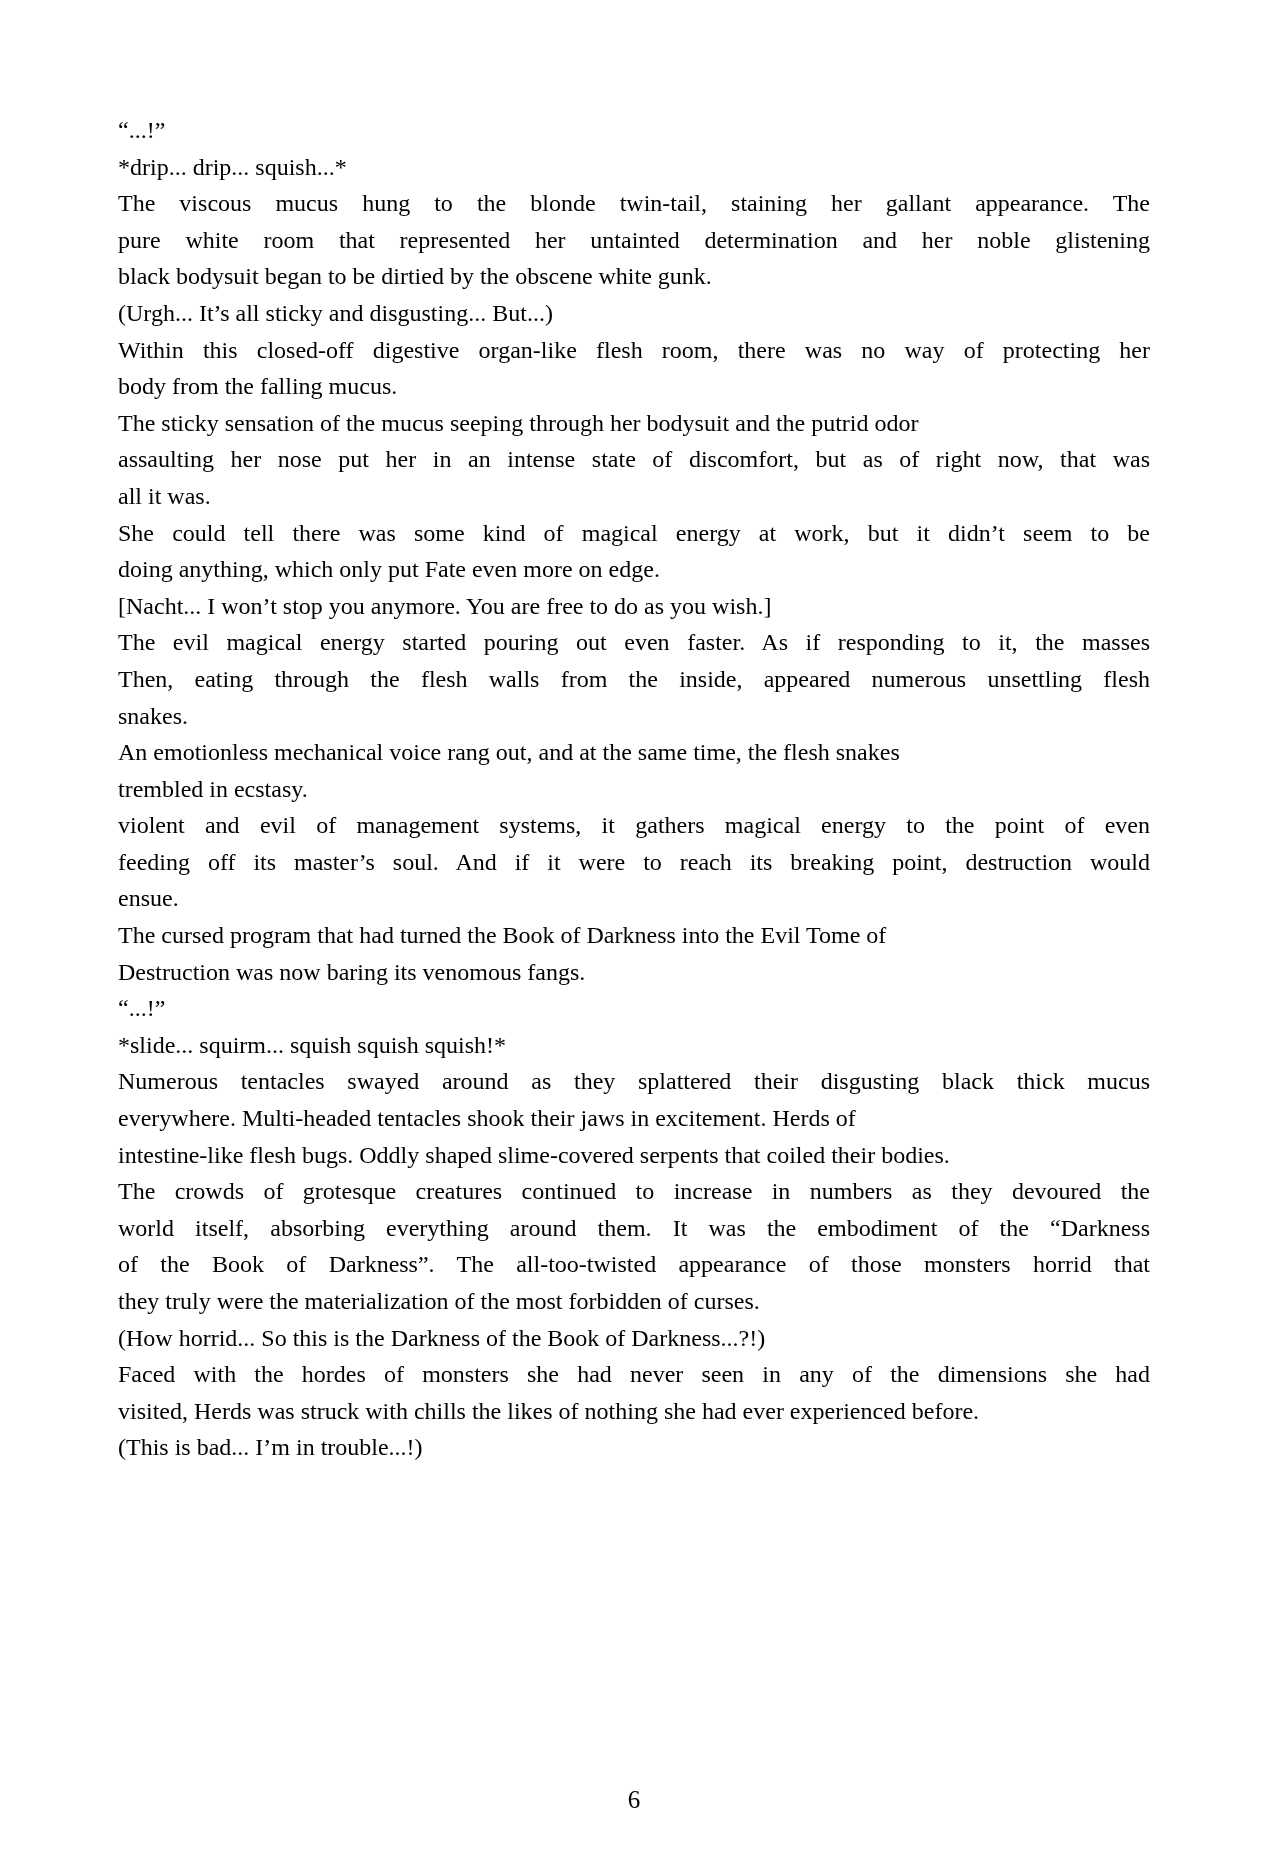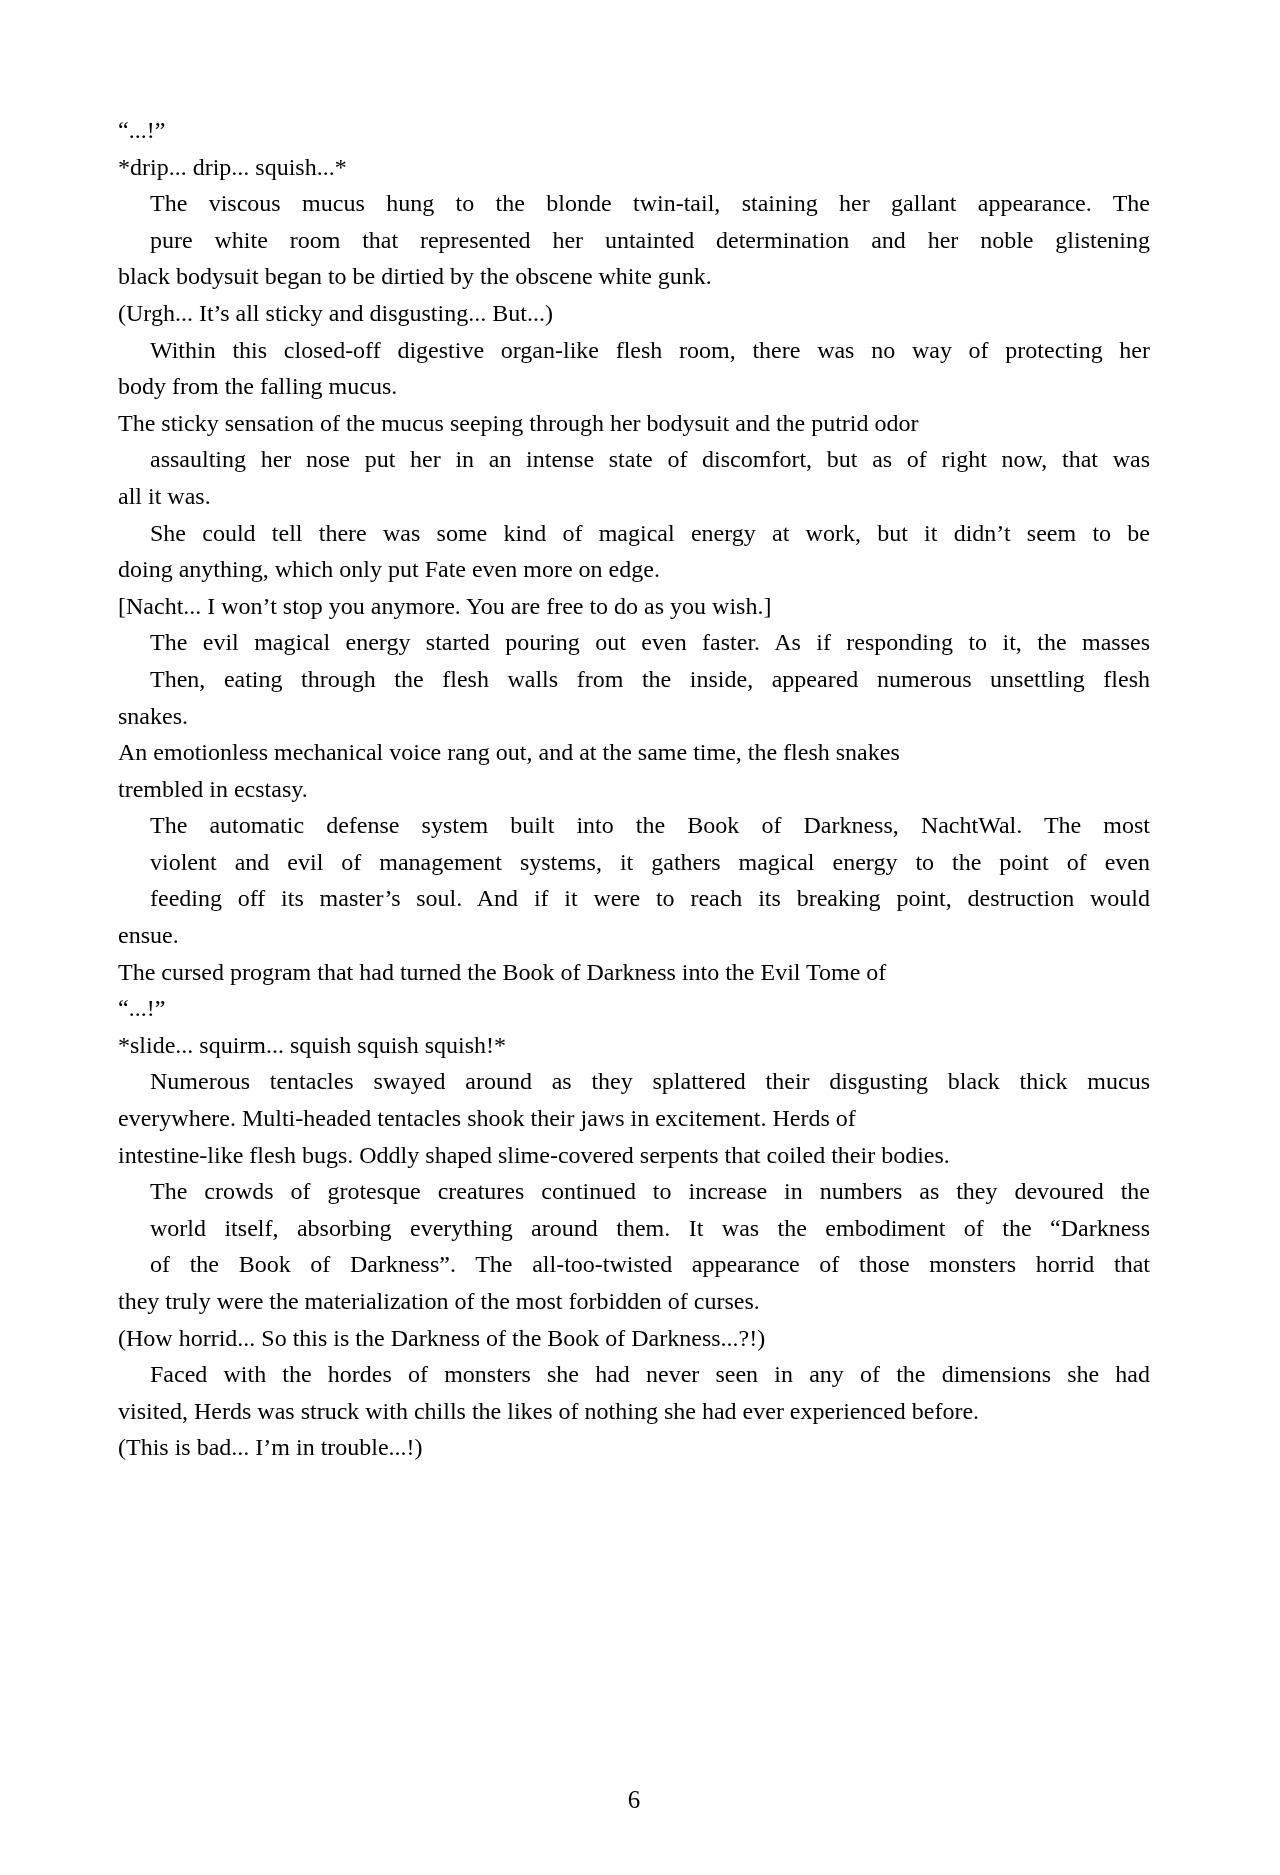--- a/index.html
+++ b/index.html
@@ -30,21 +30,20 @@
     font-size: 24px;
     line-height: 36.6px;
     height: 36.6px;
     color: #000000;
     overflow: hidden;
     text-align: left;
   }
   .line.j {
     text-align: justify;
     text-align-last: justify;
-    margin-left: 32px;
   }
   .page-number {
     position: absolute;
     left: 118px;
     top: 1782px;
     width: 1032px;
     text-align: center;
     font-size: 25px;
     line-height: 36px;
     color: #000000;
@@ -67,25 +66,25 @@
       <div class="line j">assaulting her nose put her in an intense state of discomfort, but as of right now, that was</div>
       <div class="line">all it was.</div>
       <div class="line j">She could tell there was some kind of magical energy at work, but it didn’t seem to be</div>
       <div class="line">doing anything, which only put Fate even more on edge.</div>
       <div class="line">[Nacht... I won’t stop you anymore. You are free to do as you wish.]</div>
       <div class="line j">The evil magical energy started pouring out even faster. As if responding to it, the masses</div>
       <div class="line j">Then, eating through the flesh walls from the inside, appeared numerous unsettling flesh</div>
       <div class="line">snakes.</div>
       <div class="line">An emotionless mechanical voice rang out, and at the same time, the flesh snakes</div>
       <div class="line">trembled in ecstasy.</div>
-      <div class="line j">The automatic defense system built into the Book of Darkness, NachtWal. The most</div>
       <div class="line j">violent and evil of management systems, it gathers magical energy to the point of even</div>
       <div class="line j">feeding off its master’s soul. And if it were to reach its breaking point, destruction would</div>
       <div class="line">ensue.</div>
       <div class="line">The cursed program that had turned the Book of Darkness into the Evil Tome of</div>
+      <div class="line">Destruction was now baring its venomous fangs.</div>
       <div class="line">“...!”</div>
       <div class="line">*slide... squirm... squish squish squish!*</div>
       <div class="line j">Numerous tentacles swayed around as they splattered their disgusting black thick mucus</div>
       <div class="line">everywhere. Multi-headed tentacles shook their jaws in excitement. Herds of</div>
       <div class="line">intestine-like flesh bugs. Oddly shaped slime-covered serpents that coiled their bodies.</div>
       <div class="line j">The crowds of grotesque creatures continued to increase in numbers as they devoured the</div>
       <div class="line j">world itself, absorbing everything around them. It was the embodiment of the “Darkness</div>
       <div class="line j">of the Book of Darkness”. The all-too-twisted appearance of those monsters horrid that</div>
       <div class="line">they truly were the materialization of the most forbidden of curses.</div>
       <div class="line">(How horrid... So this is the Darkness of the Book of Darkness...?!)</div>

